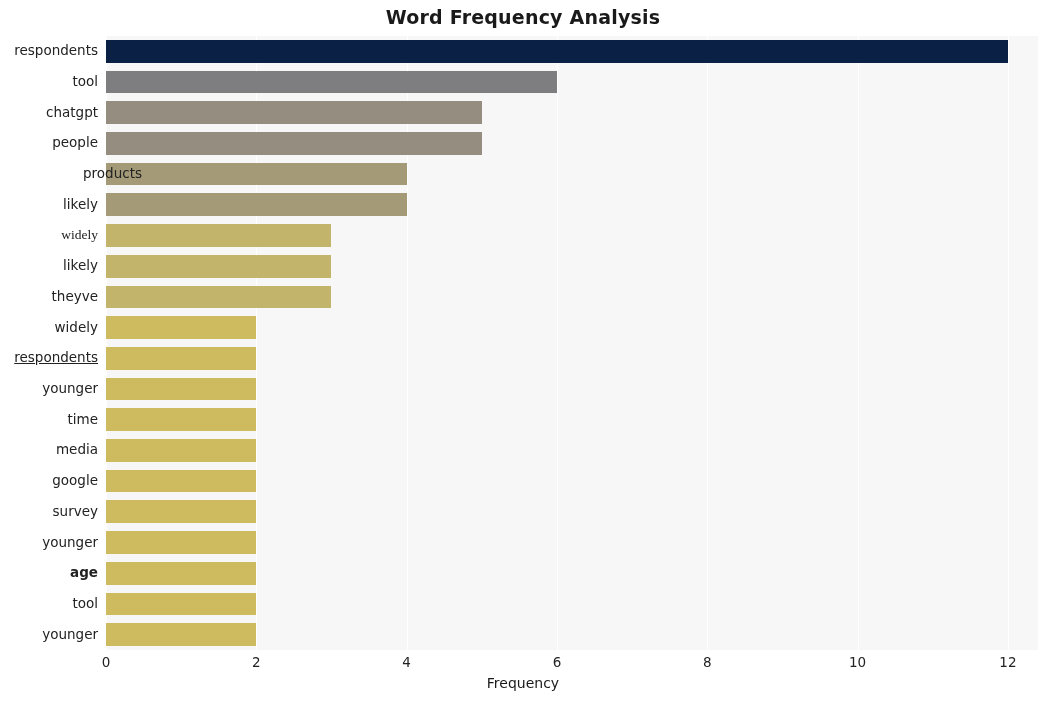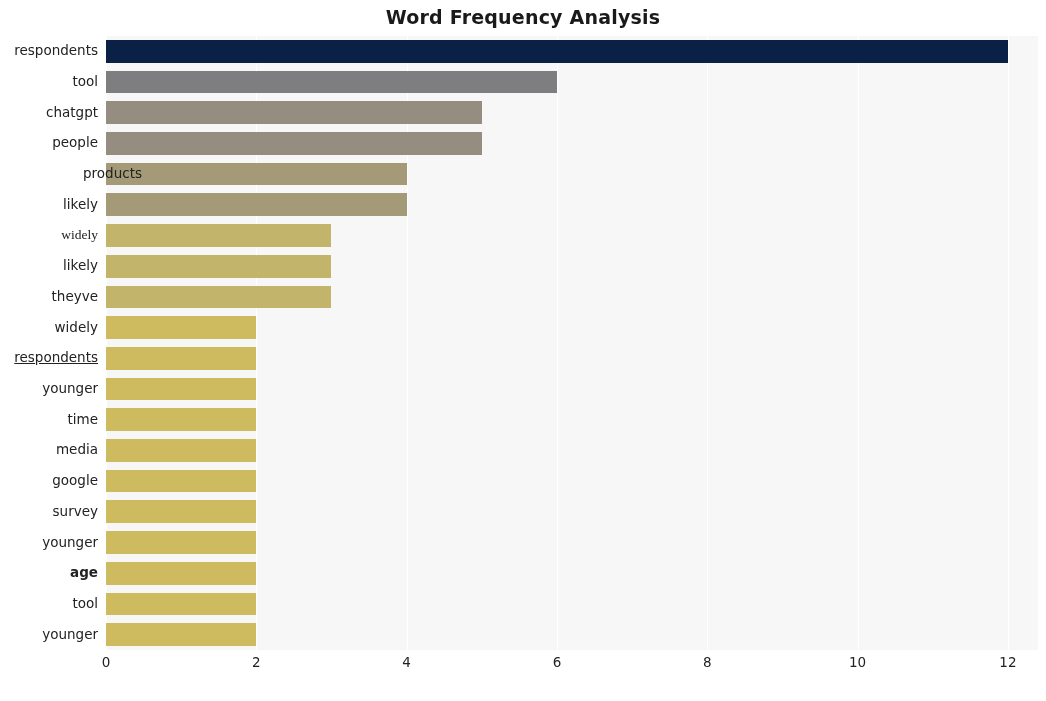--- a/index.html
+++ b/index.html
@@ -197,13 +197,14 @@
   <div id="xlabels-layer">
       <div class="xtick-label" style="left: 106px;">0</div>
       <div class="xtick-label" style="left: 256.323px;">2</div>
       <div class="xtick-label" style="left: 406.645px;">4</div>
       <div class="xtick-label" style="left: 556.968px;">6</div>
       <div class="xtick-label" style="left: 707.29px;">8</div>
       <div class="xtick-label" style="left: 857.613px;">10</div>
       <div class="xtick-label" style="left: 1007.94px;">12</div>
     </div>
 
+  <div id="xaxis-label">Frequency</div>
 </div>
 
 </body></html>

